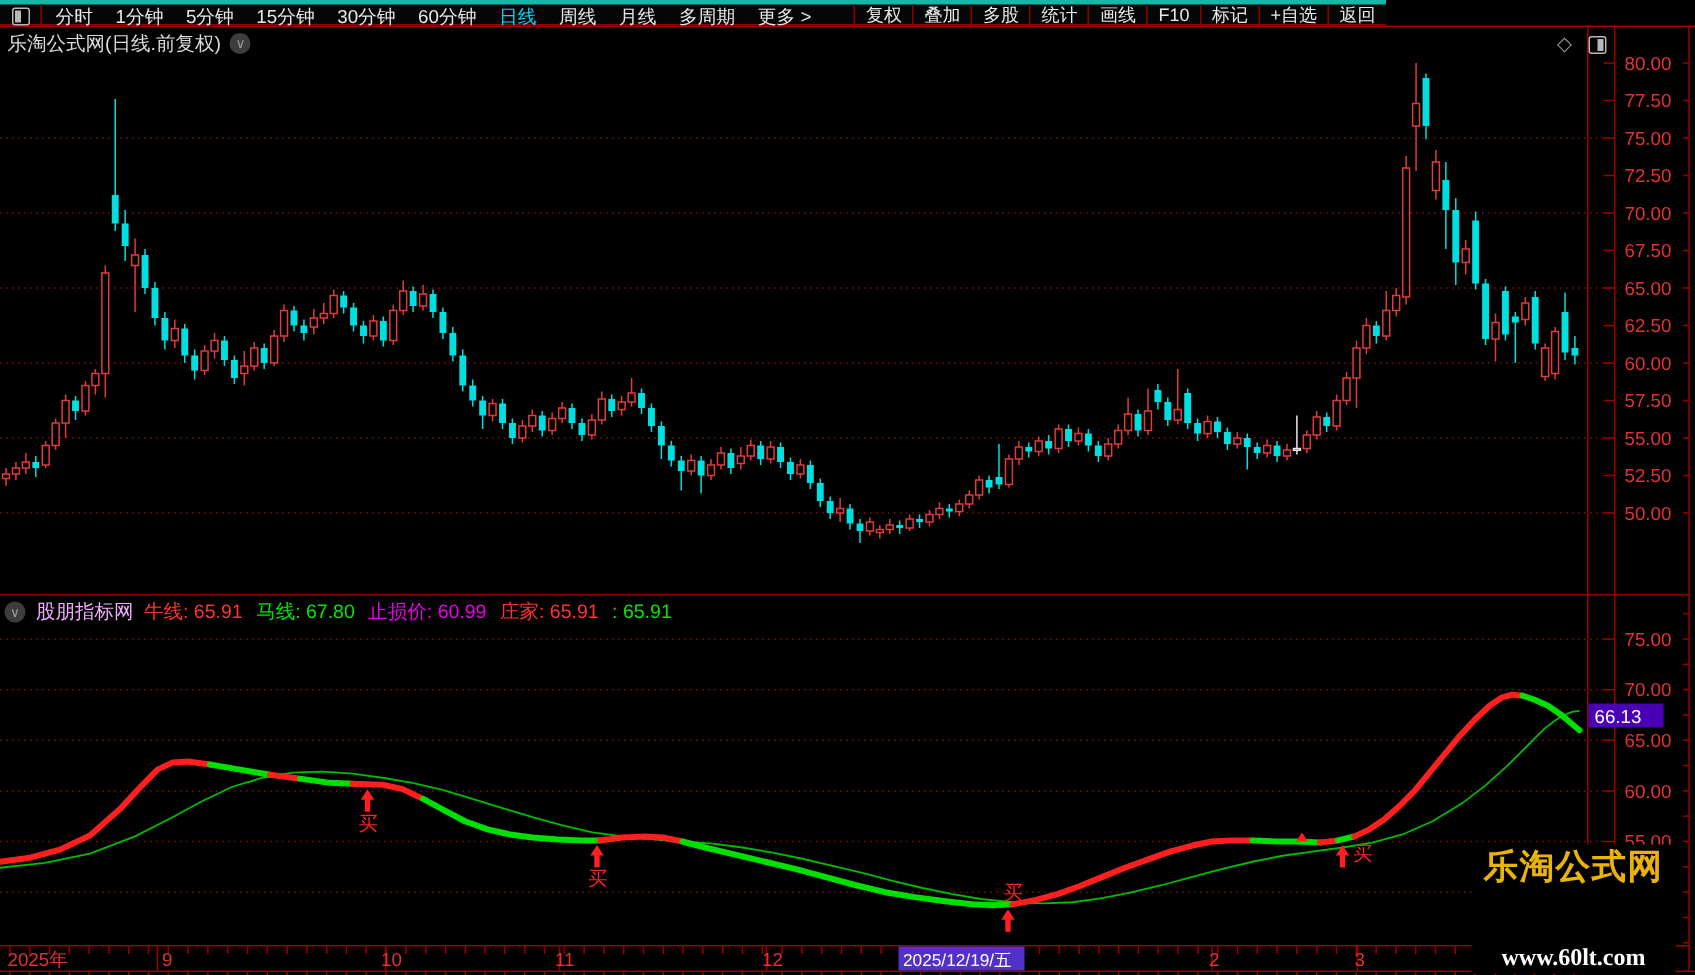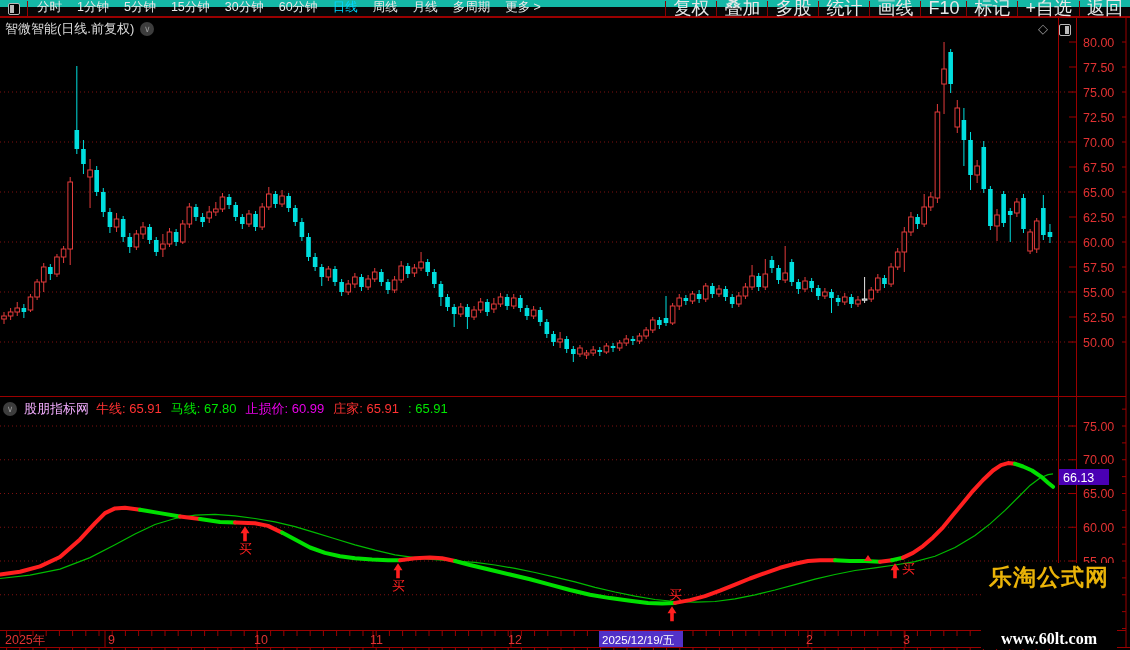--- a/index.html
+++ b/index.html
@@ -1,33 +1,33 @@
 <!DOCTYPE html>
 <html><head>
 <meta charset="utf-8">
 <style>
   html,body{margin:0;padding:0;background:#000;}
   .screen{position:relative;width:1130px;height:650px;background:#000;overflow:hidden;
           font-family:"Liberation Sans",sans-serif;}
   
-  .toolbar{position:absolute;top:0;left:0;width:1130px;height:17px;background:#060606;
-           border-top:7px solid #14b8a6;border-bottom:1px solid #9b0000;
-           display:flex;align-items:flex-end;box-sizing:border-box;z-index:4;}
+  .toolbar{position:absolute;top:0;left:0;width:924px;height:17px;background:#060606;
+           border-top:3px solid #14b8a6;border-bottom:1px solid #9b0000;
+           display:flex;align-items:flex-start;box-sizing:border-box;z-index:4;}
   .tb-icon-box{width:27px;height:15px;border-right:1px solid #9b0000;display:flex;
                align-items:center;justify-content:center;flex:0 0 auto;}
   .halfsq{display:inline-block;width:10px;height:10px;border:1.5px solid #b8b8b8;
           border-radius:2px;position:relative;background:#000;}
   .halfsq::after{content:"";position:absolute;top:1px;bottom:1px;width:45%;background:#b8b8b8;}
   .halfsq.left::after{left:1px;}
   .halfsq.right::after{right:1px;}
   .tb-left{display:flex;gap:15px;margin-left:9px;}
   .tb-left .tbi{font-size:12.5px;color:#e8e8e8;white-space:nowrap;cursor:default;}
   .tb-left .tbi.active{color:#00d8ff;font-family:Liberation Mono, monospace;}
   .tb-right{margin-left:auto;display:flex;height:15px;align-items:center;}
-  .tb-right .tbi{font-size:18px;color:#e8e8e8;padding:0 7px;border-left:1px solid #8b0000;
+  .tb-right .tbi{font-size:12px;color:#e8e8e8;padding:0 7px;border-left:1px solid #8b0000;
                  white-space:nowrap;line-height:15px;}
   
   .title-row{position:absolute;top:20px;left:5px;display:flex;align-items:center;gap:6px;z-index:3;}
   .chart-title{font-size:13px;color:#dcdcdc;}
   .circle-ic{width:14px;height:14px;border-radius:50%;background:#3d3d3d;color:#9a9a9a;
              font-size:9px;line-height:14px;text-align:center;display:inline-block;}
   .diamond-ic{position:absolute;left:1038px;top:21px;color:#9a9a9a;font-size:13px;z-index:3;}
   .tr-sq{position:absolute;left:1059px;top:24px;z-index:3;}
   
   .ind-header{position:absolute;top:399px;left:3px;display:flex;align-items:center;gap:7px;z-index:3;}
@@ -73,21 +73,21 @@
         <span class="tbi">统计</span>
         <span class="tbi">画线</span>
         <span class="tbi">F10</span>
         <span class="tbi">标记</span>
         <span class="tbi">+自选</span>
         <span class="tbi">返回</span>
       </div>
   </div>
 
   <div class="title-row">
-    <span class="chart-title">智微智能(日线.前复权)</span>
+    <span class="chart-title">乐淘公式网(日线.前复权)</span>
     <span class="circle-ic">∨</span>
   </div>
   <span class="diamond-ic">◇</span>
   <span class="halfsq right tr-sq"></span>
 
   <svg id="chart-svg" width="1130" height="650">
       <rect x="0" y="18" width="1058" height="378" fill="transparent"></rect>
       <rect x="0" y="415" width="1058" height="215" fill="transparent"></rect>
       <g>
         <line x1="0" y1="92" x2="1074" y2="92" stroke="#801010" stroke-width="1" stroke-dasharray="1,3"></line>

